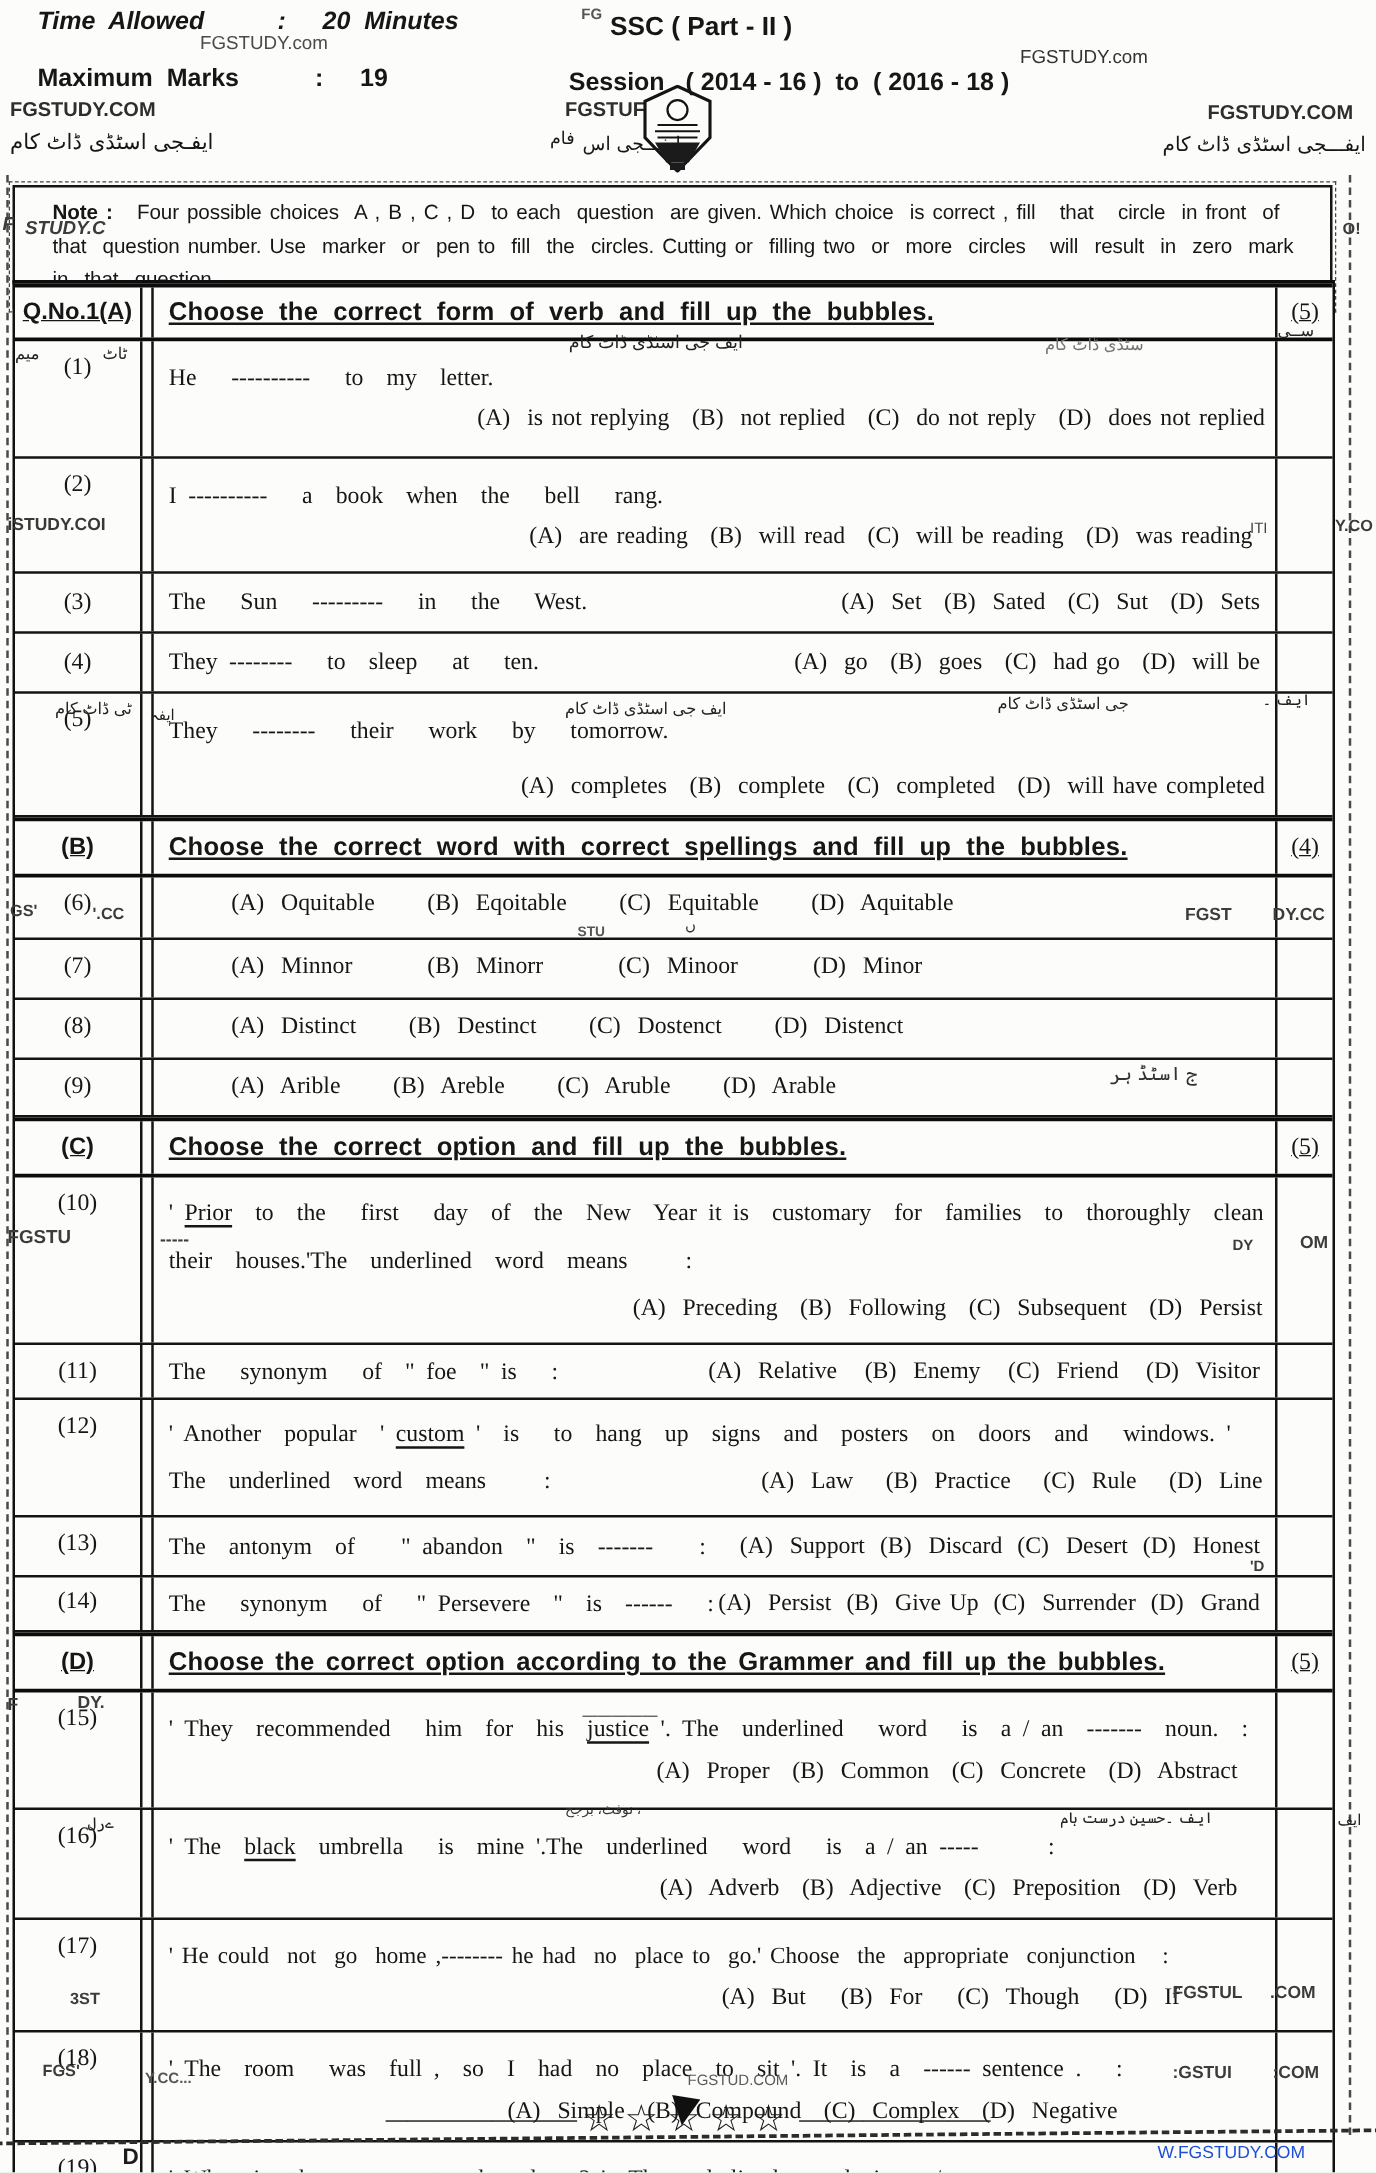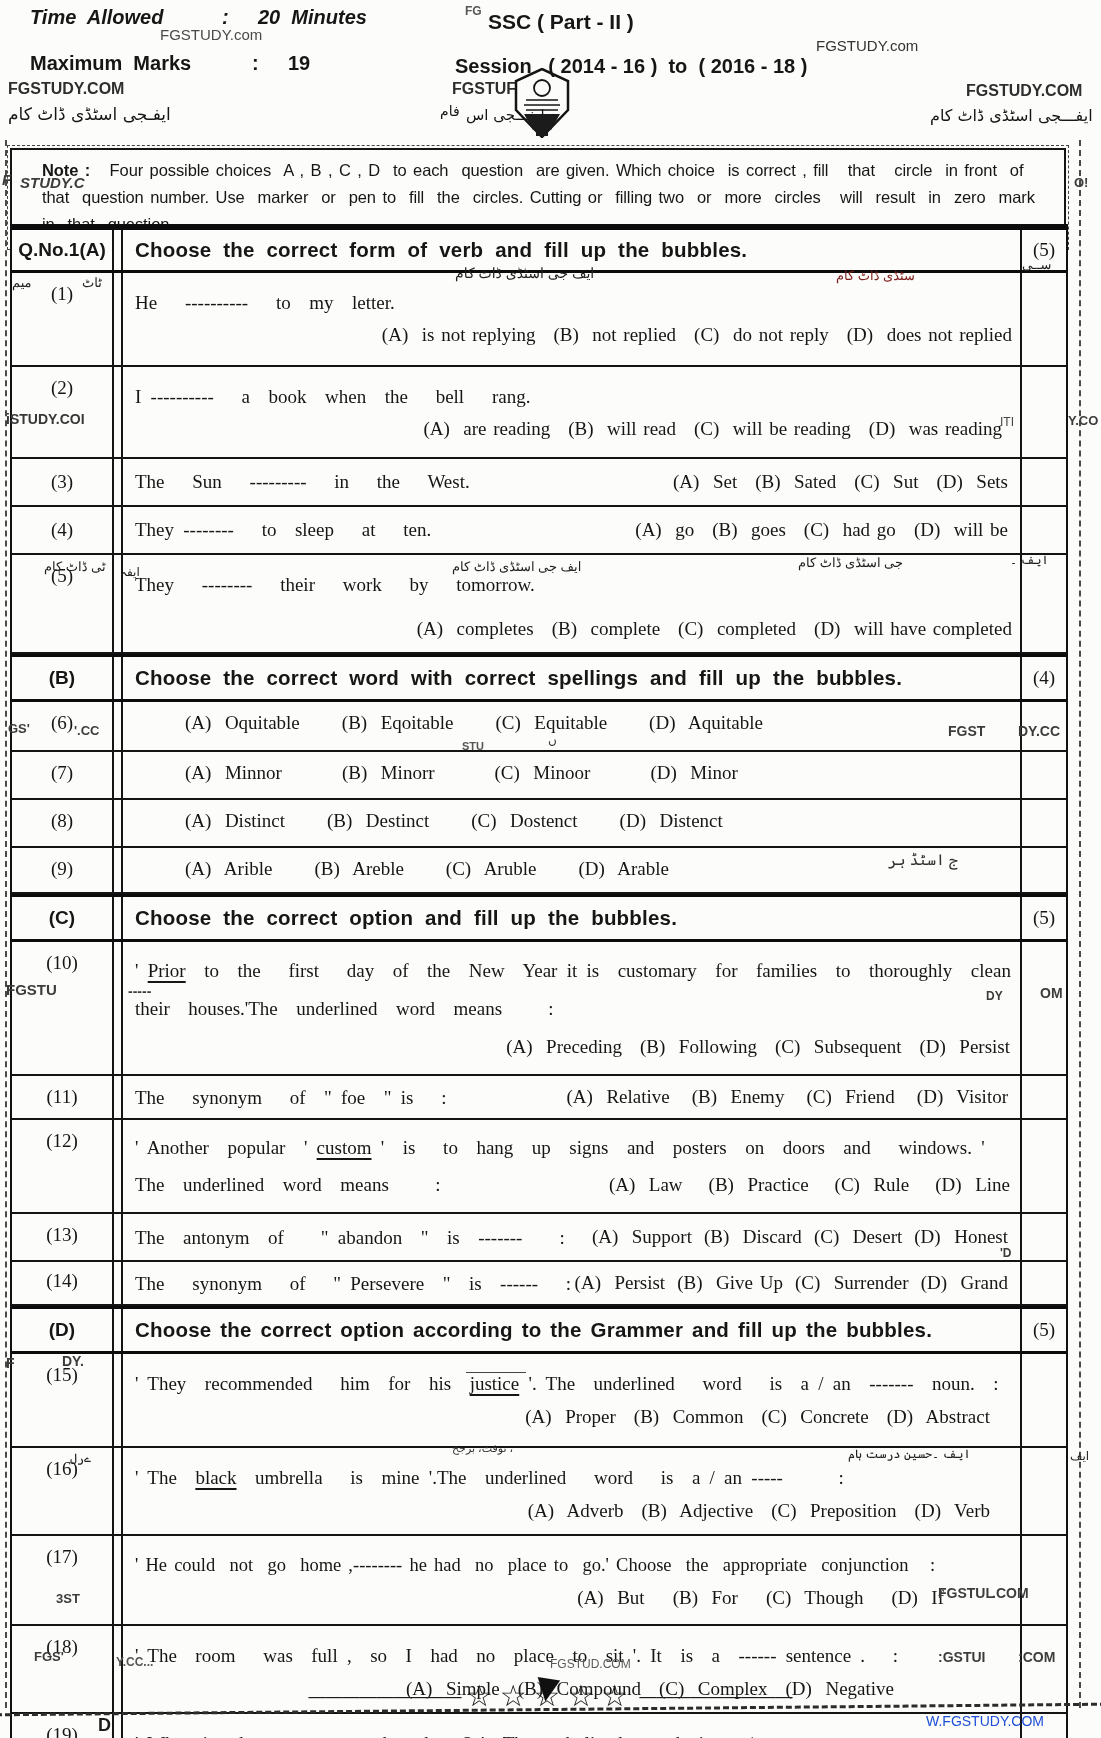--- a/index.html
+++ b/index.html
@@ -17,21 +17,21 @@
         border:2.5px solid #151515;outline:1.5px dashed #444;outline-offset:2px;
         background:#fcfcfa;padding:7px 14px 6px 30px;box-sizing:border-box;
         font-family:"Liberation Sans",sans-serif;font-size:16.5px;line-height:1.65;
         letter-spacing:-0.1px;word-spacing:2px;white-space:pre-wrap;}
   .note b{font-weight:700;}
   
   .table{position:absolute;left:10px;top:224px;width:1058px;border:2.5px solid #111;
          border-top:3px solid #0d0d0d;box-sizing:border-box;background:#fcfcfa;}
   .row{display:grid;grid-template-columns:102px 9px 1fr 46px;border-bottom:2px solid #141414;}
   .row:last-child{border-bottom:none;}
-  .shead{border-top:3px solid #0c0c0c;border-bottom:3.5px solid #0c0c0c;}
+  .shead{border-top:3px solid #0c0c0c;border-bottom:3.5px solid #0c0c0c;text-decoration:underline;}
   .c-num{border-right:2px solid #141414;text-align:center;padding-top:10px;font-size:19px;}
   .c-gap{border-right:2px solid #141414;}
   .c-main{position:relative;padding:0 6px 0 12px;min-width:0;}
   .c-marks{border-left:2px solid #141414;display:flex;align-items:center;justify-content:center;
            font-size:19px;}
   .slabel{font-family:"Liberation Sans",sans-serif;font-weight:700;font-size:19px;
           display:flex;align-items:center;justify-content:center;padding-top:0;}
   .instr{font-family:"Liberation Sans",sans-serif;font-weight:700;font-size:20.5px;
          word-spacing:6px;display:flex;align-items:center;letter-spacing:0.2px;}
   .stem{font-size:19px;word-spacing:4.5px;line-height:1.85;margin-top:12px;white-space:pre-wrap;}
@@ -417,21 +417,21 @@
   <span class="scribble">▼</span>
   <div class="dashfoot"></div>
 
   <div id="watermarks">
       <span class="wm" style="left: 160px; top: 27px; font-size: 15px; color: rgb(74, 74, 74);">FGSTUDY.com</span>
       <span class="wm" style="left: 816px; top: 38px; font-size: 15px; color: rgb(51, 51, 51);">FGSTUDY.com</span>
       <span class="wm" style="left: 2px; top: 172px; font-size: 15px; font-weight: 700; font-style: italic;">F</span>
       <span class="wm" style="left: 20px; top: 175px; font-size: 15px; font-weight: 700; font-style: italic;">STUDY.C</span>
       <span class="wm" style="left: 1074px; top: 176px; font-size: 13px; font-weight: 700;">O!</span>
       <span class="wm urdu" style="left: 455px; top: 266px; font-size: 14px; color: rgb(34, 34, 34);">ایف جی اسٹڈی ڈاٹ کام</span>
-      <span class="wm urdu" style="left: 836px; top: 269px; font-size: 13px; color: #7f1d1d;">سٹڈی ڈاٹ کام</span>
+      <span class="wm urdu" style="left: 836px; top: 269px; font-size: 13px; color: #737373;">سٹڈی ڈاٹ کام</span>
       <span class="wm urdu" style="left: 12px; top: 276px; font-size: 13px; color: rgb(34, 34, 34);">میم</span>
       <span class="wm urdu" style="left: 82px; top: 276px; font-size: 13px; color: rgb(34, 34, 34);">ٹاٹ</span>
       <span class="wm urdu" style="left: 1022px; top: 258px; font-size: 13px; color: rgb(34, 34, 34);">ســی</span>
       <span class="wm" style="left: 6px; top: 412px; font-size: 14px; font-weight: 700; color: rgb(56, 56, 56);">iSTUDY.COI</span>
       <span class="wm" style="left: 1000px; top: 416px; font-size: 12px; color: rgb(68, 68, 68);">ITI</span>
       <span class="wm" style="left: 1068px; top: 414px; font-size: 13px; font-weight: 700;">Y.CO</span>
       <span class="wm urdu" style="left: 44px; top: 560px; font-size: 13px; color: rgb(34, 34, 34);">ٹی ڈاٹ کام</span>
       <span class="wm urdu" style="left: 120px; top: 566px; font-size: 12px; color: rgb(34, 34, 34);">ایفہ</span>
       <span class="wm urdu" style="left: 452px; top: 560px; font-size: 13px; color: rgb(34, 34, 34);">ایف جی اسٹڈی ڈاٹ کام</span>
       <span class="wm urdu" style="left: 798px; top: 556px; font-size: 13px; color: rgb(34, 34, 34);">جی اسٹڈی ڈاٹ کام</span>
@@ -450,21 +450,21 @@
       <span class="wm" style="left: 1000px; top: 1247px; font-size: 12px; font-weight: 700;">'D</span>
       <span class="wm" style="left: 6px; top: 1356px; font-size: 14px; font-weight: 700;">F</span>
       <span class="wm" style="left: 62px; top: 1354px; font-size: 14px; font-weight: 700;">DY.</span>
       <span class="wm" style="left: 466px; top: 1366px; font-size: 12px; color: rgb(42, 42, 42);">—————</span>
       <span class="wm urdu" style="left: 452px; top: 1442px; font-size: 11px; color: rgb(51, 51, 51);">، نوفٹ، برجح</span>
       <span class="wm urdu" style="left: 848px; top: 1448px; font-size: 12px; color: rgb(34, 34, 34);">ایف ۔حسین درست ہام</span>
       <span class="wm urdu" style="left: 70px; top: 1452px; font-size: 12px; color: rgb(34, 34, 34);">ےرل</span>
       <span class="wm urdu" style="left: 1070px; top: 1450px; font-size: 12px; color: rgb(34, 34, 34);">ایف</span>
       <span class="wm" style="left: 56px; top: 1592px; font-size: 13px; font-weight: 700;">3ST</span>
       <span class="wm" style="left: 938px; top: 1586px; font-size: 14px; font-weight: 700;">FGSTUL</span>
-      <span class="wm" style="left: 992px; top: 1586px; font-size: 14px; font-weight: 700;">.COM</span>
+      <span class="wm" style="left: 1016px; top: 1586px; font-size: 14px; font-weight: 700;">.COM</span>
       <span class="wm" style="left: 34px; top: 1650px; font-size: 13px; font-weight: 700;">FGS'</span>
       <span class="wm" style="left: 116px; top: 1656px; font-size: 12px; font-weight: 700; color: rgb(85, 85, 85);">Y.CC...</span>
       <span class="wm" style="left: 550px; top: 1658px; font-size: 12px; color: rgb(90, 90, 90);">FGSTUD.COM</span>
       <span class="wm" style="left: 938px; top: 1650px; font-size: 14px; font-weight: 700;">:GSTUI</span>
       <span class="wm" style="left: 1018px; top: 1650px; font-size: 14px; font-weight: 700;">:COM</span>
       <span class="wm" style="left: 926px; top: 1714px; font-size: 14px; color: #1d4ed8;">W.FGSTUDY.COM</span>
       <span class="wm" style="left: 98px; top: 1716px; font-size: 18px; font-weight: 700; color: rgb(28, 28, 28);">D</span>
     </div>
 
 </div>

